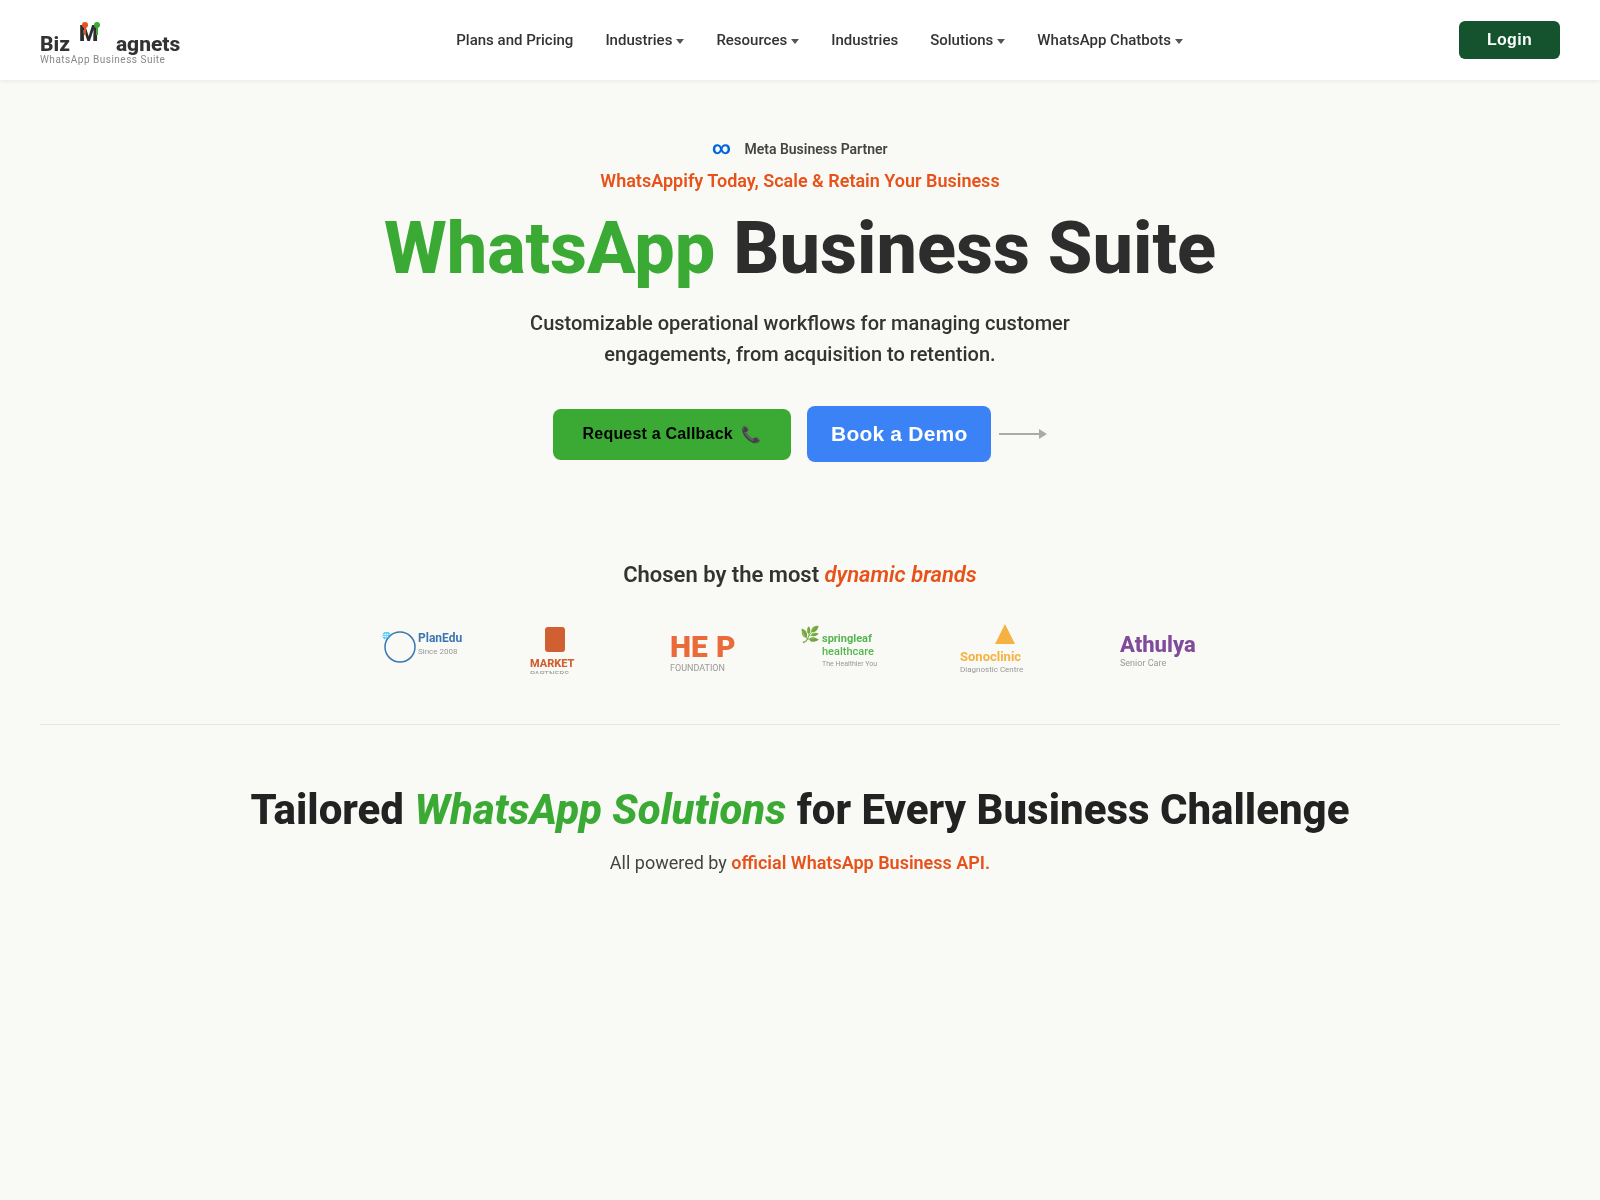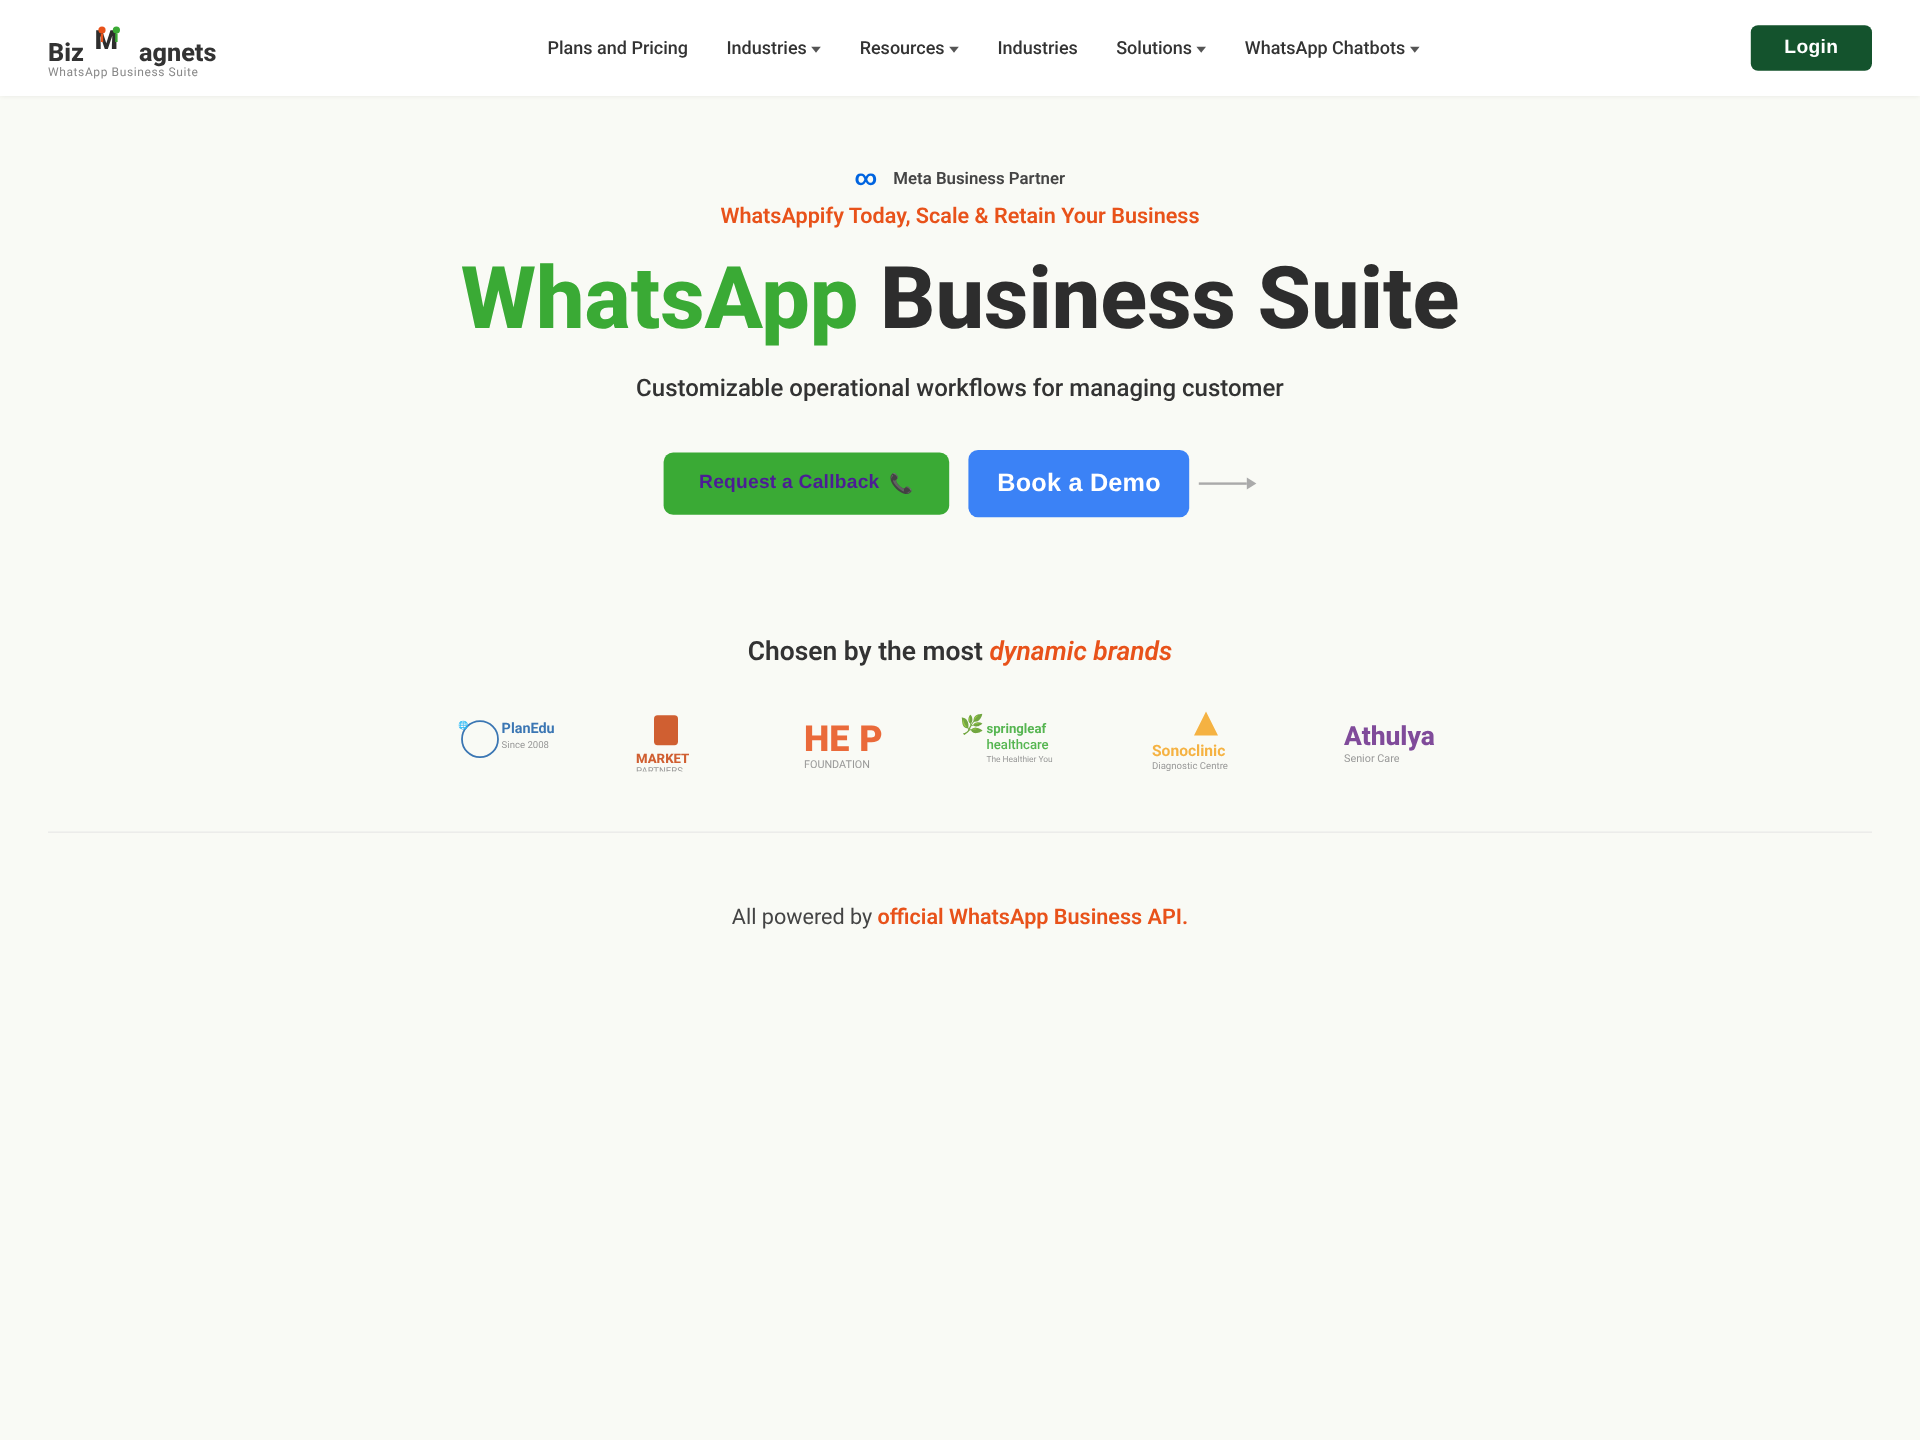--- a/index.html
+++ b/index.html
@@ -122,21 +122,21 @@
     .hero-cta {
       display: flex;
       align-items: center;
       justify-content: center;
       gap: 16px;
       margin-bottom: 60px;
       flex-wrap: wrap;
     }
     .btn-callback {
       background: #3aaa35;
-      color: #4c1d95;
+      color: #000000;
       border: none;
       border-radius: 8px;
       padding: 16px 30px;
       font-size: 16px;
       font-weight: 700;
       cursor: pointer;
       display: flex;
       align-items: center;
       gap: 8px;
       letter-spacing: 0.2px;
@@ -344,20 +344,21 @@
   </div>
 
   <div class="hero-tagline">WhatsAppify Today, Scale &amp; Retain Your Business</div>
 
   <h1 class="hero-title">
     <span class="green">WhatsApp</span><span class="dark"> Business Suite</span>
   </h1>
 
   <p class="hero-subtitle">
     <span>Customizable operational workflows for managing customer</span><br>
+    <span>engagements, from acquisition to retention.</span>
   </p>
 
   <div class="hero-cta">
     <button class="btn-callback">
       <span>Request a Callback</span>
       <span class="phone-icon">📞</span>
     </button>
 
     <div class="demo-wrapper">
       <button class="btn-demo">Book a Demo</button>
@@ -438,16 +439,19 @@
         </svg>
       </div>
     </div>
 
   </div>
 </section>
 
 <div class="section-divider"></div>
 
 <section class="bottom-section">
+  <h2 class="bottom-title">
+    <span>Tailored </span><span class="green">WhatsApp Solutions</span><span> for Every Business Challenge</span>
+  </h2>
   <p class="bottom-subtitle">
     <span>All powered by </span><span class="orange">official WhatsApp Business API.</span>
   </p>
 </section>
 
 </body></html>

